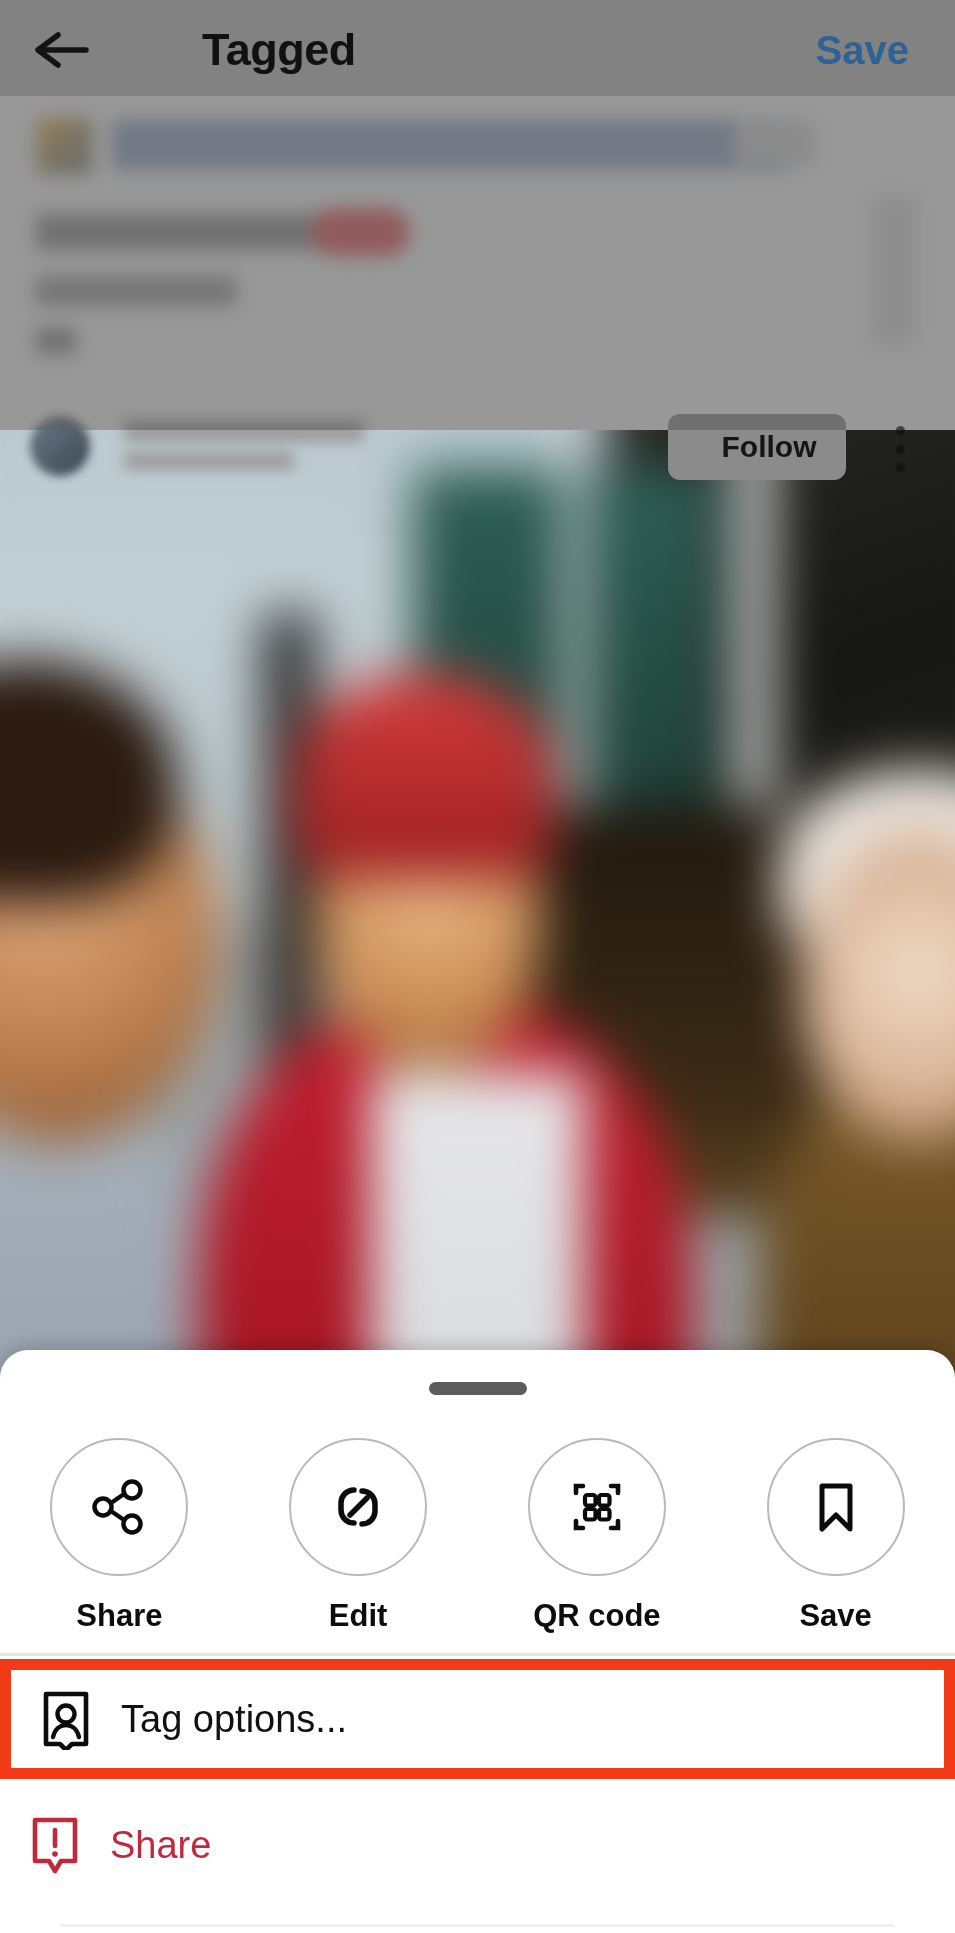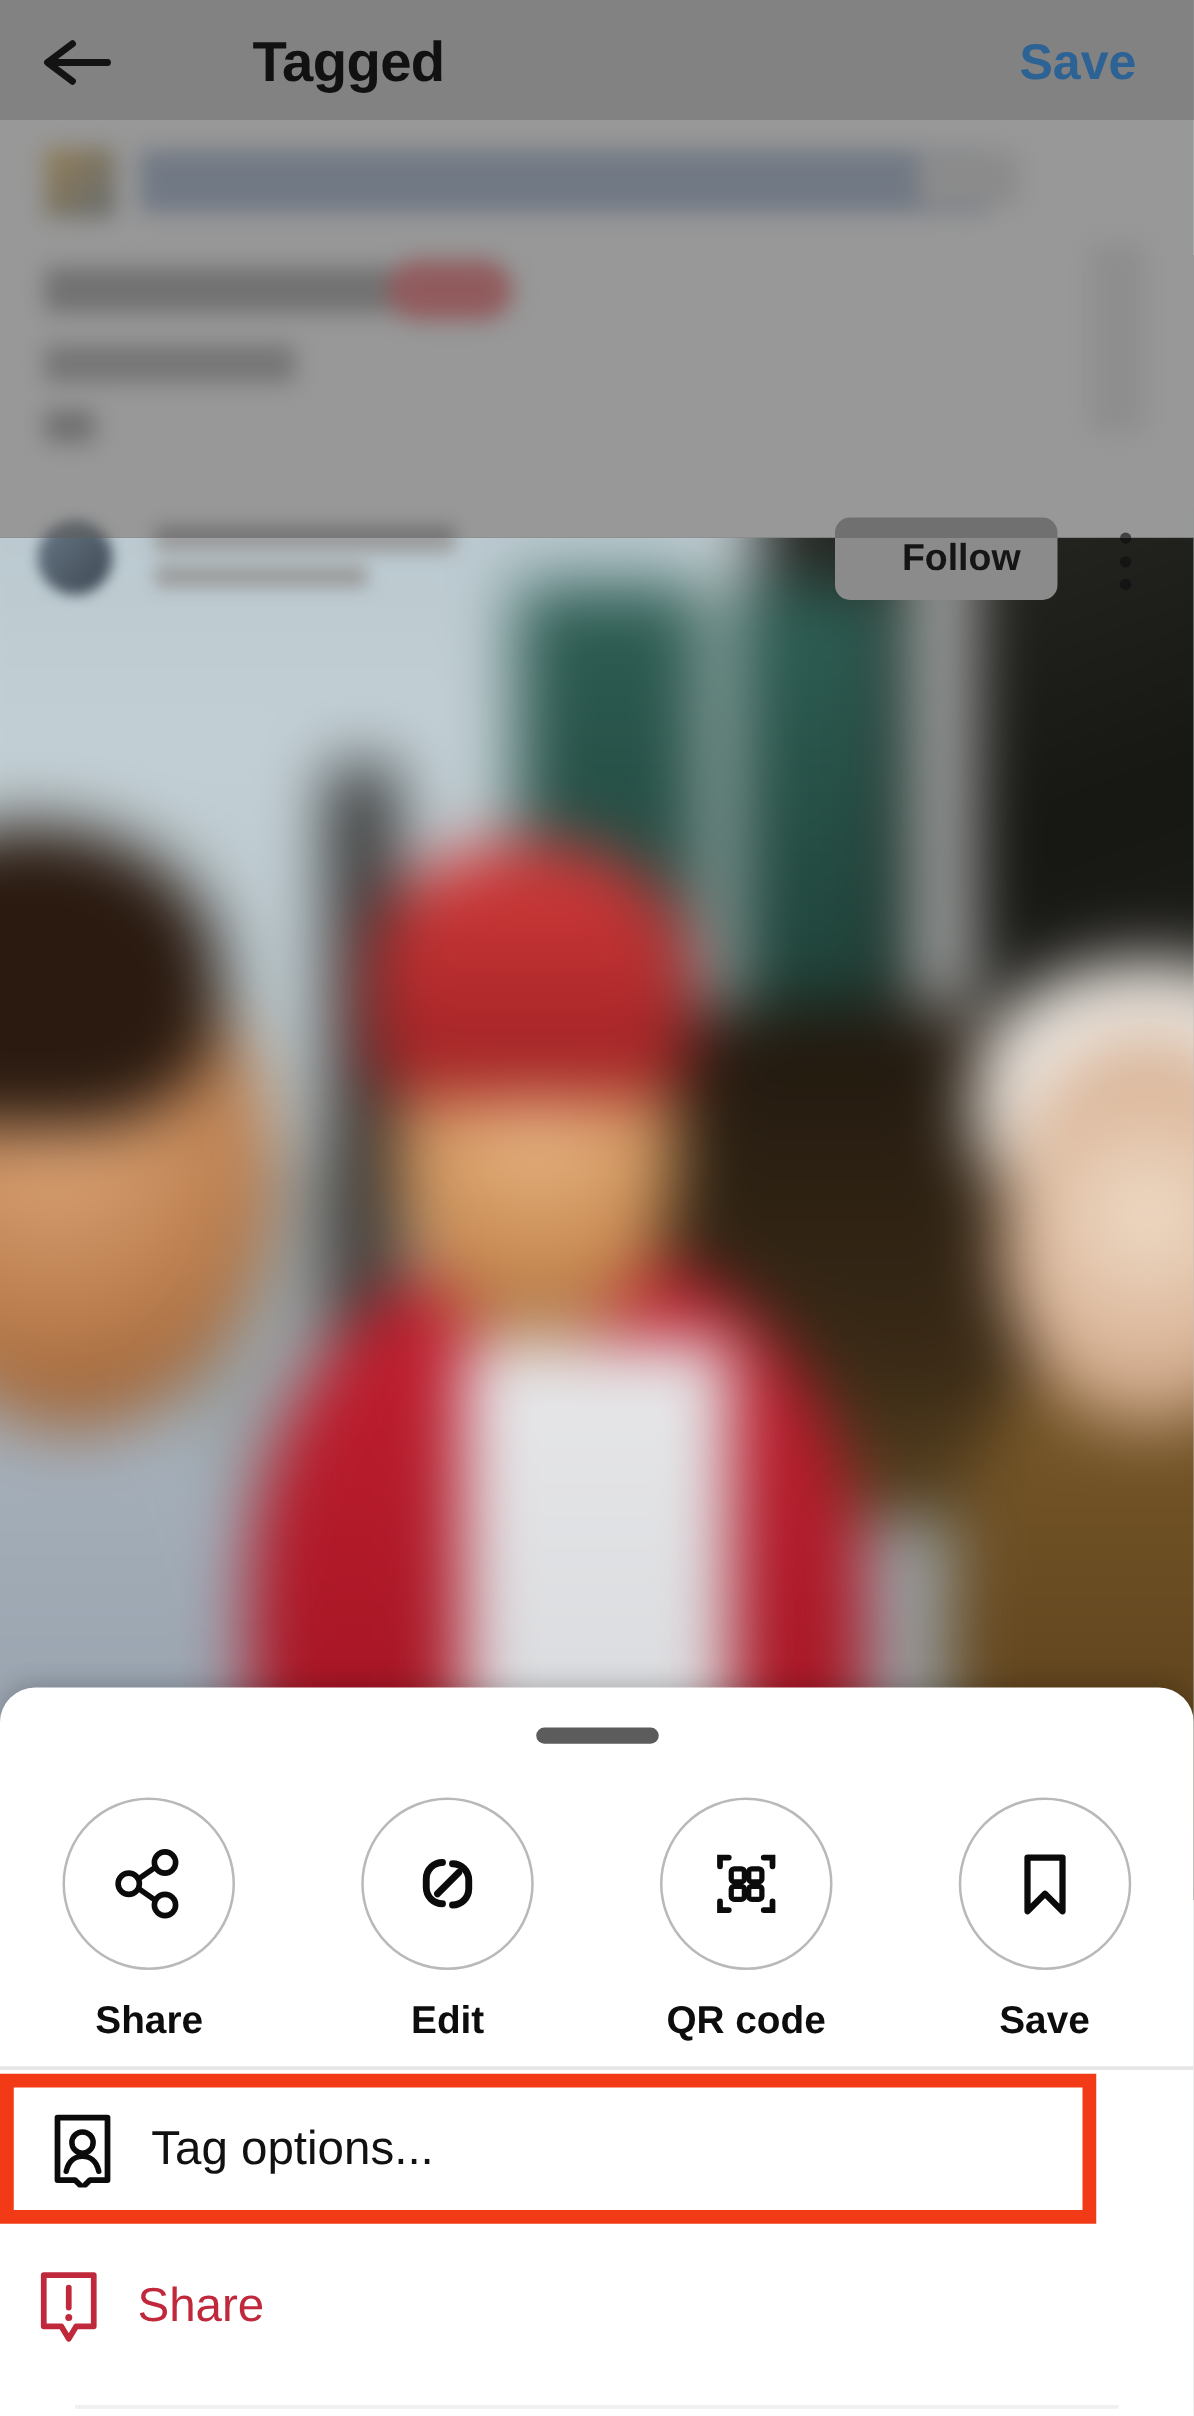--- a/index.html
+++ b/index.html
@@ -232,21 +232,21 @@
     margin-top:22px; font-size:31px; font-weight:bold; color:#0d0d0d;
   }
   .sep{
     position:absolute; left:0; top:1653px; width:955px; height:3px;
     background:#e6e6e6;
     z-index:11;
   }
 
   
   .hl-box{
-    position:absolute; left:0; top:1659px; width:877px; height:120px;
+    position:absolute; left:0; top:1659px; width:955px; height:120px;
     background:#ffffff;
     border:11px solid #f23b16;
     z-index:12;
   }
   .row{
     position:absolute; left:0; width:955px; height:100%;
     display:flex; align-items:center;
   }
   .row-icon{
     width:110px; display:flex; align-items:center; justify-content:center;

